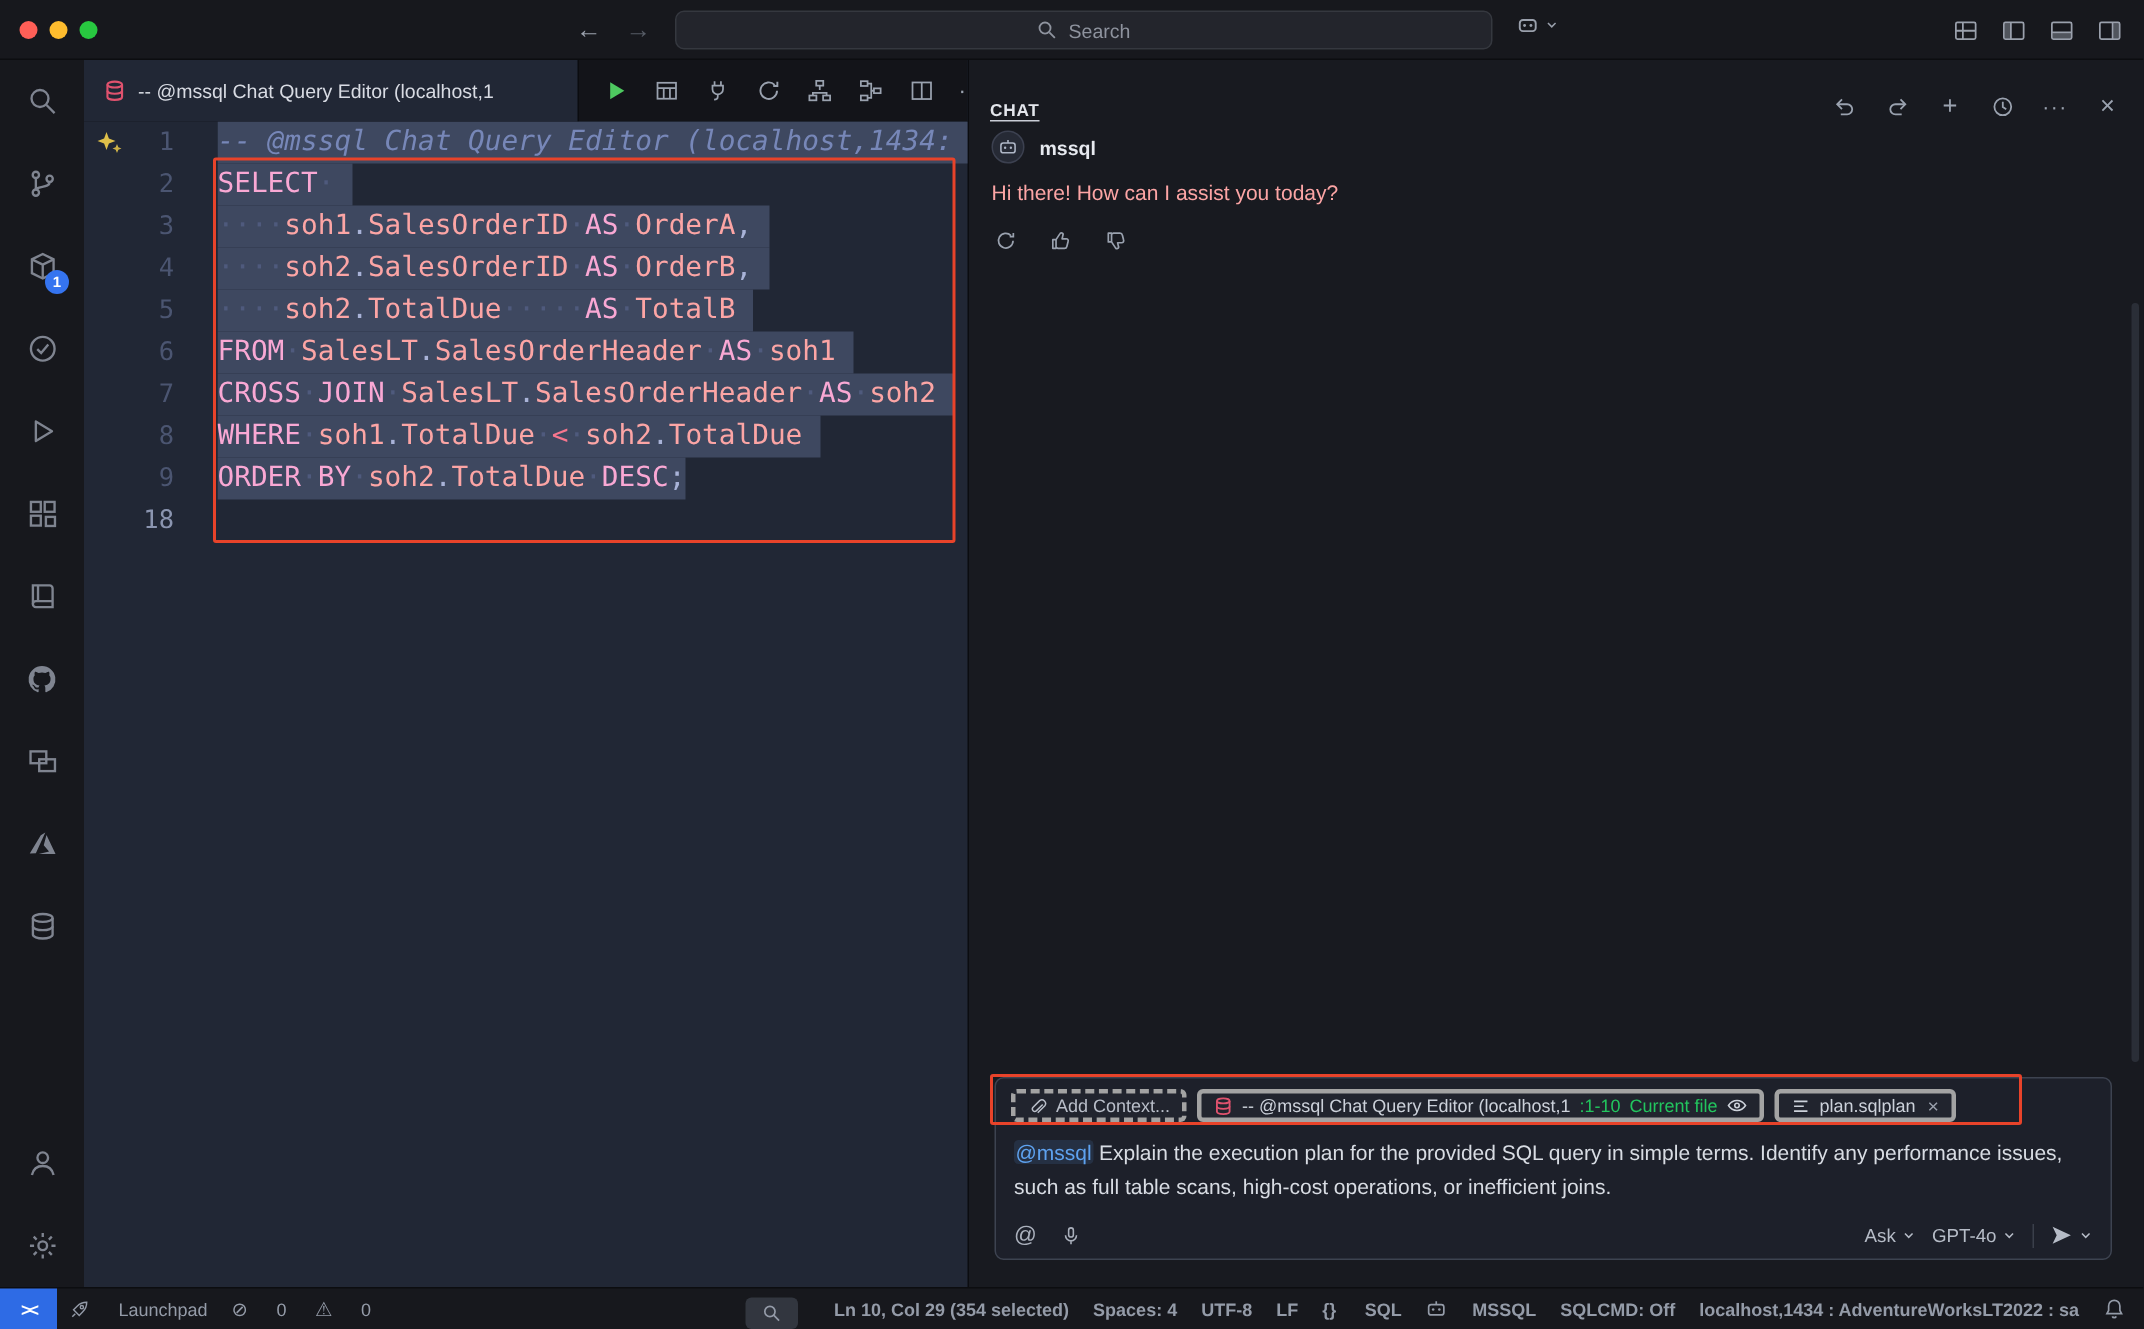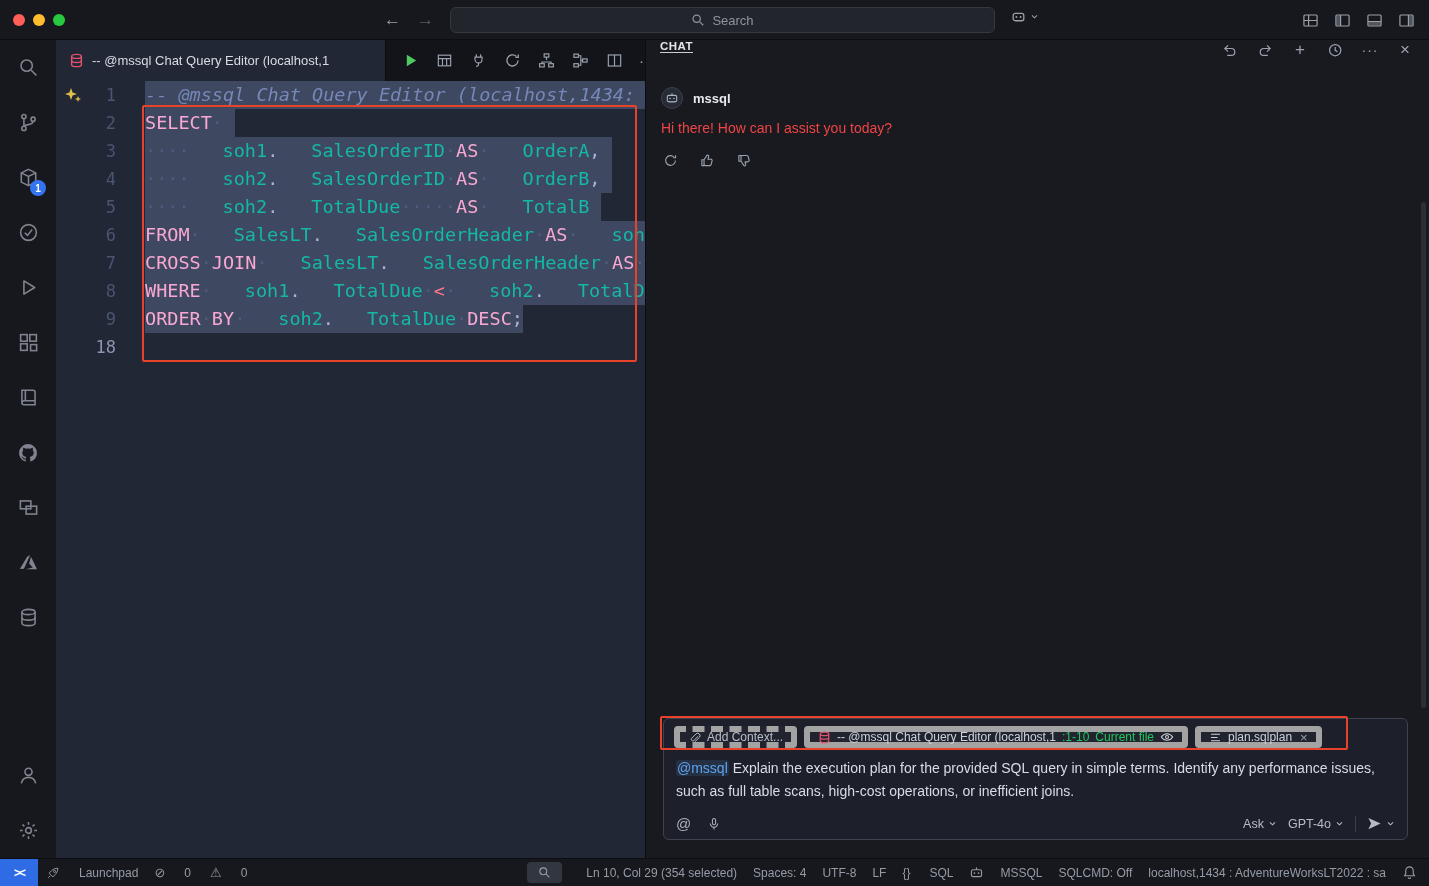--- a/index.html
+++ b/index.html
@@ -45,60 +45,60 @@
   .gutter { width:89px; flex-shrink:0; position:relative; }
   .sparkle { position:absolute; left:7px; top:4px; }
   .ln { height:28px; line-height:28px; text-align:right; padding-right:29px; color:#4b5571; font-size:17px; }
   .ln.active { color:#8b95b0; }
   .code { flex:1; overflow:hidden; }
   .code-line { height:28px; line-height:28px; white-space:pre; }
   .sel-span { background:#3e4860; display:inline-block; height:28px; vertical-align:top; }
   .sel-span.nl { padding-right:12px; }
   .tk-c { color:#7787b8; font-style:italic; }
   .tk-k { color:#f9a8d4; }
-  .tk-i { color:#14b8a6;margin-left:33px; }
+  .tk-i { color:#fca5a5; }
   .tk-p { color:#a9b3d8; }
   .tk-o { color:#f7768e; }
   .tk-w { color:#4f5a7d; }
 
   
   .chat-panel { flex:1; background:#181a20; position:relative; display:flex; flex-direction:column; }
-  .chat-header { height:41px; display:flex; align-items:flex-start; padding:0 14px; flex-shrink:0; }
+  .chat-header { height:41px; display:flex; align-items:flex-end; padding:0 14px; flex-shrink:0; }
   .chat-tab { display:flex; align-items:center; font-size:11.5px; font-weight:700; letter-spacing:.5px; color:#e3e6ec; border-bottom:1px solid #c9cdd6; }
   .chat-header-icons { margin-left:auto; display:flex; align-items:center; gap:15px; color:#9aa2af; }
   .chi { display:flex; align-items:center; justify-content:center; width:20px; height:20px; font-size:16px; }
   .chi.more { letter-spacing:1px; font-size:14px; }
   .chat-body { padding:6px 15px; }
   .msg-head { display:flex; align-items:center; gap:10px; }
   .avatar { width:22px; height:22px; border-radius:50%; background:#262a35; border:1px solid #3c4150; display:flex; align-items:center; justify-content:center; color:#aeb6c6; }
   .sender { font-weight:700; font-size:13px; color:#e6e9ef; }
-  .msg-text { margin-top:11px; font-size:14px; color:#ef4444; }
+  .msg-text { margin-top:11px; font-size:14px; color:#fca5a5; }
   .feedback { margin-top:15px; display:flex; gap:19px; color:#9aa2af; }
   .fb { width:18px; height:18px; display:flex; align-items:center; justify-content:center; }
 
   .chat-scrollbar { position:absolute; right:3px; top:162px; width:5px; height:506px; background:#3a3f4b; opacity:.55; border-radius:3px; }
 
   .chat-input-wrap { position:absolute; left:17px; right:21px; bottom:18px; height:122px; background:#1d202a; border:1px solid #3d4350; border-radius:6px; padding:6px 10px; }
   .context-row { display:flex; align-items:center; gap:7px; height:24px; }
-  .chip { display:flex; align-items:center; gap:6px; height:22px; padding:0 8px; border:6px solid #a3a3a3; border-radius:4px; font-size:12px; color:#ccd1da; background:rgba(255,255,255,0.02); white-space:nowrap; }
+  .chip { display:flex; align-items:center; gap:6px; height:22px; padding:0 8px; border:3px solid #a3a3a3; border-radius:4px; font-size:12px; color:#ccd1da; background:rgba(255,255,255,0.02); white-space:nowrap; }
   .chip.add { border-style:dashed; color:#b9bec9; }
   .chip .dim { color:#22c55e; }
   .chip .chip-close { color:#9aa0ac; font-size:13px; margin-left:2px; }
   .input-text { margin-top:8px; font-size:14px; line-height:23px; color:#d8dce3; padding:0 2px; }
   .mention { color:#5ea2ef; background:rgba(94,162,239,.13); border-radius:3px; padding:0 1px; }
   .input-toolbar { position:absolute; left:12px; right:12px; bottom:7px; display:flex; align-items:center; gap:16px; color:#aab0bc; }
   .it-right { margin-left:auto; display:flex; align-items:center; gap:11px; font-size:12.5px; color:#b6bcc7; }
   .dd { display:flex; align-items:center; gap:4px; }
   .vdiv { width:1px; height:16px; background:#3a3f4a; }
 
   
   .statusbar { height:28px; background:#17181d; border-top:1px solid #0c0d10; display:flex; align-items:center; color:#949ba8; font-size:12px; }
   .remote { width:38px; height:100%; background:#2e6be5; color:#fff; display:flex; align-items:center; justify-content:center; font-weight:700; letter-spacing:-2px; font-size:12px; }
   .sb-item { display:flex; align-items:center; gap:19px; padding:0 8px; height:100%; }
-  .sb-right { margin-left:auto; display:flex; align-items:center; height:100%; }
+  .sb-right { margin-left:auto; display:flex; align-items:flex-end; height:100%;font-weight:bold; }
   .search-chip { background:#32363f; border-radius:4px; padding:4px 11px; margin-right:16px; display:flex; align-items:center; }
   .sb-sym { font-size:13px; }
 
   
   .annot { position:absolute; border:2px solid #e8432a; border-radius:2px; pointer-events:none; z-index:60; }
   #annot-code { left:142px; top:105px; width:495px; height:257px; }
   #annot-ctx { left:660px; top:716px; width:688px; height:34px; }
 </style>
 </head>
 <body>

